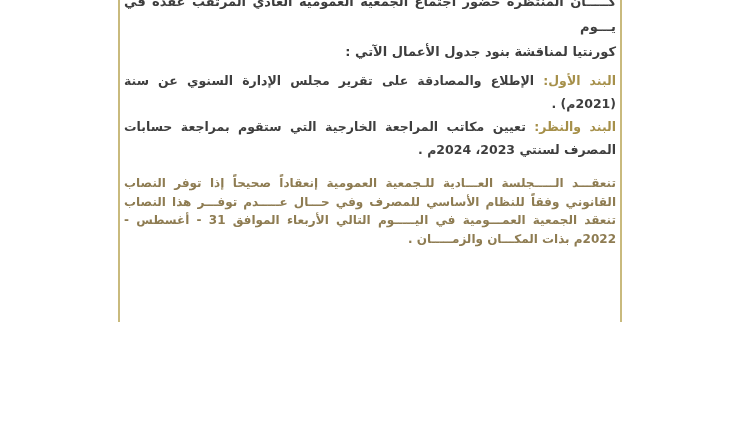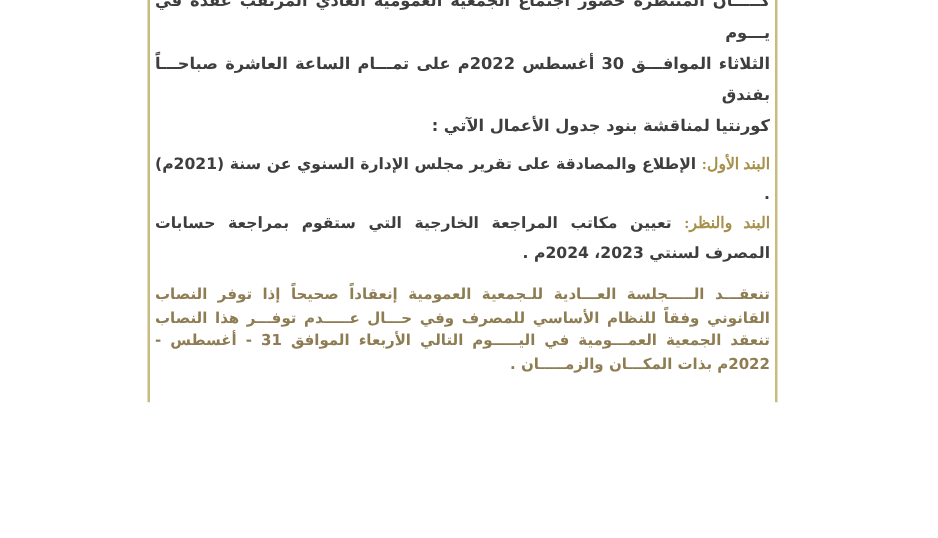--- a/index.html
+++ b/index.html
@@ -50,42 +50,40 @@
   .agenda {
     margin-top: 5px;
   }
   .agenda-item {
     font-size: 12.5px;
     line-height: 23px;
   }
   .agenda-label {
     color: #a6904a;
     font-weight: 700;
-    font-family: Liberation Serif, serif;
   }
   .quorum {
     margin-top: 13px;
     font-size: 12px;
     line-height: 18.5px;
     color: #8e7c52;
   }
   p { margin: 0; }
 </style>
 </head>
 <body>
 
 <div class="sheet">
   <div class="vline vline-left"></div>
   <div class="vline vline-right"></div>
 
   <div class="content">
 
     <div class="intro">
       <div class="intro-line">كـــــان المنتظرة حضور اجتماع الجمعية العمومية العادي المرتقب عقده في يـــوم</div>
-      <div class="intro-line">الثلاثاء الموافـــق 30 أغسطس 2022م على تمـــام الساعة العاشرة صباحـــاً بفندق</div>
       <div class="intro-line">كورنتيا لمناقشة بنود جدول الأعمال الآتي :</div>
     </div>
 
     <div class="agenda">
       <div class="agenda-item">
         <span class="agenda-label">البند الأول:</span>
         <span>الإطلاع والمصادقة على تقرير مجلس الإدارة السنوي عن سنة (2021م) .</span>
       </div>
       <div class="agenda-item">
         <span class="agenda-label">البند والنظر:</span>

